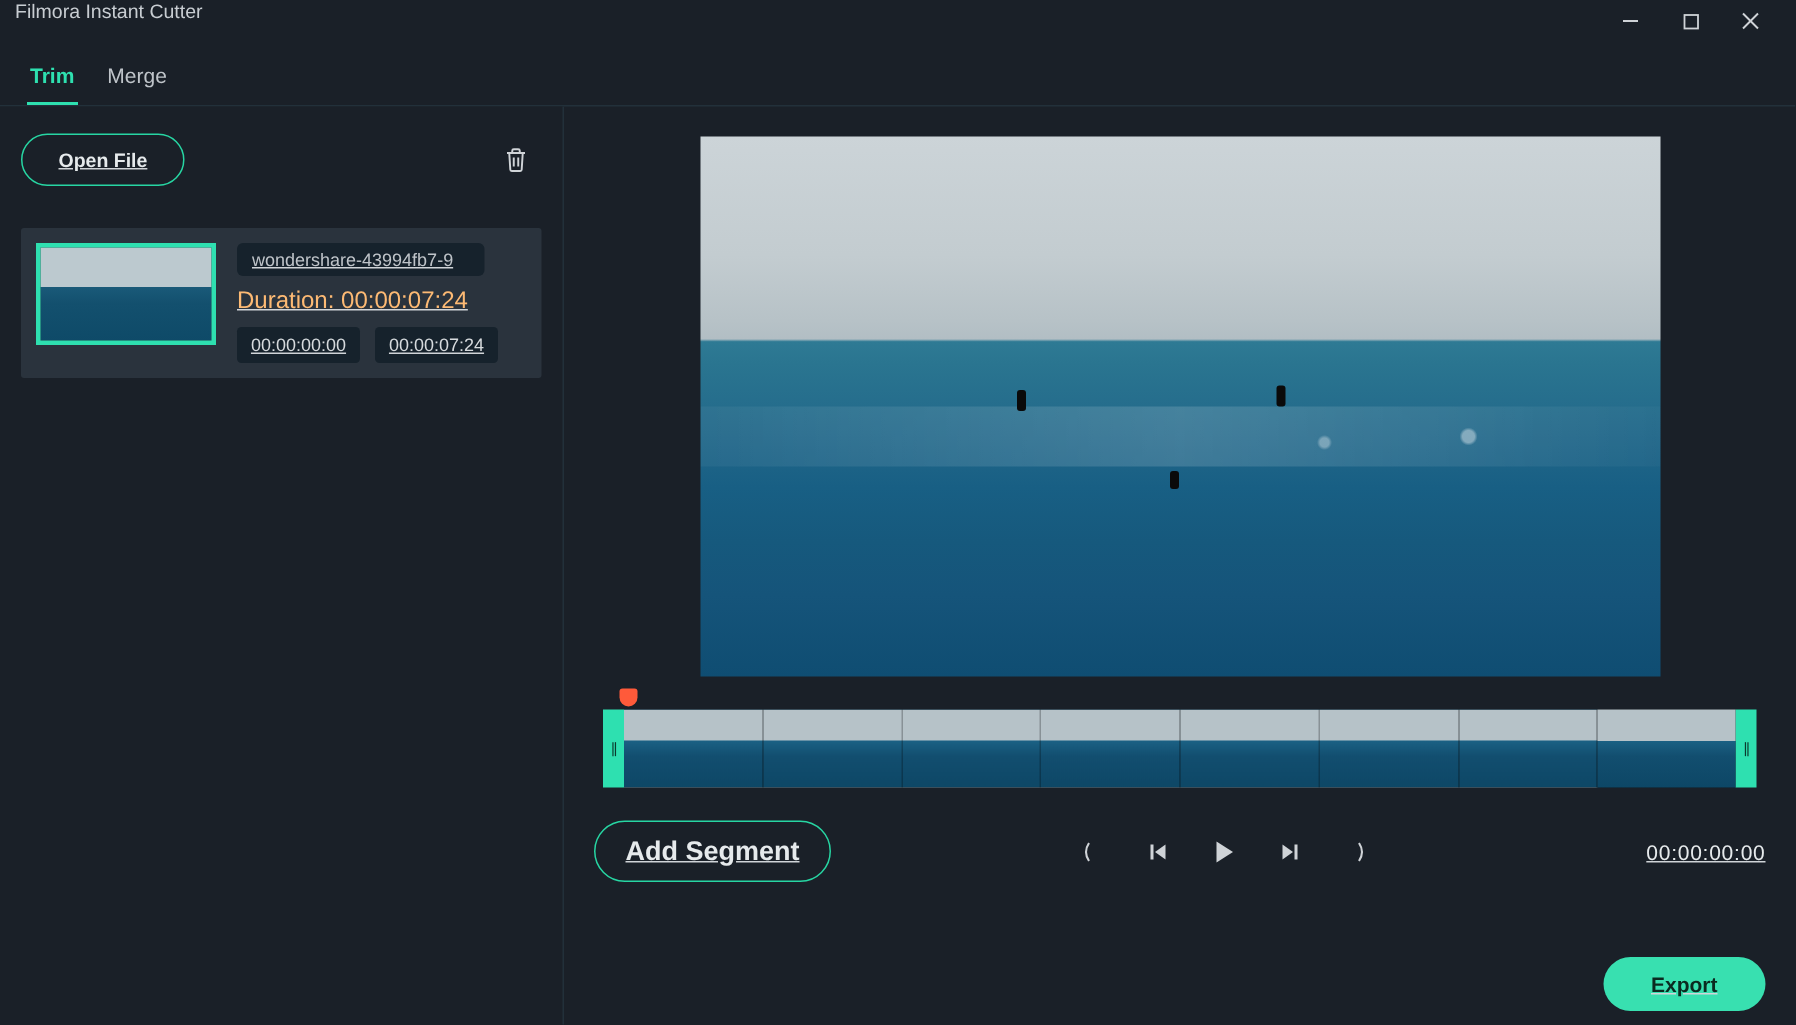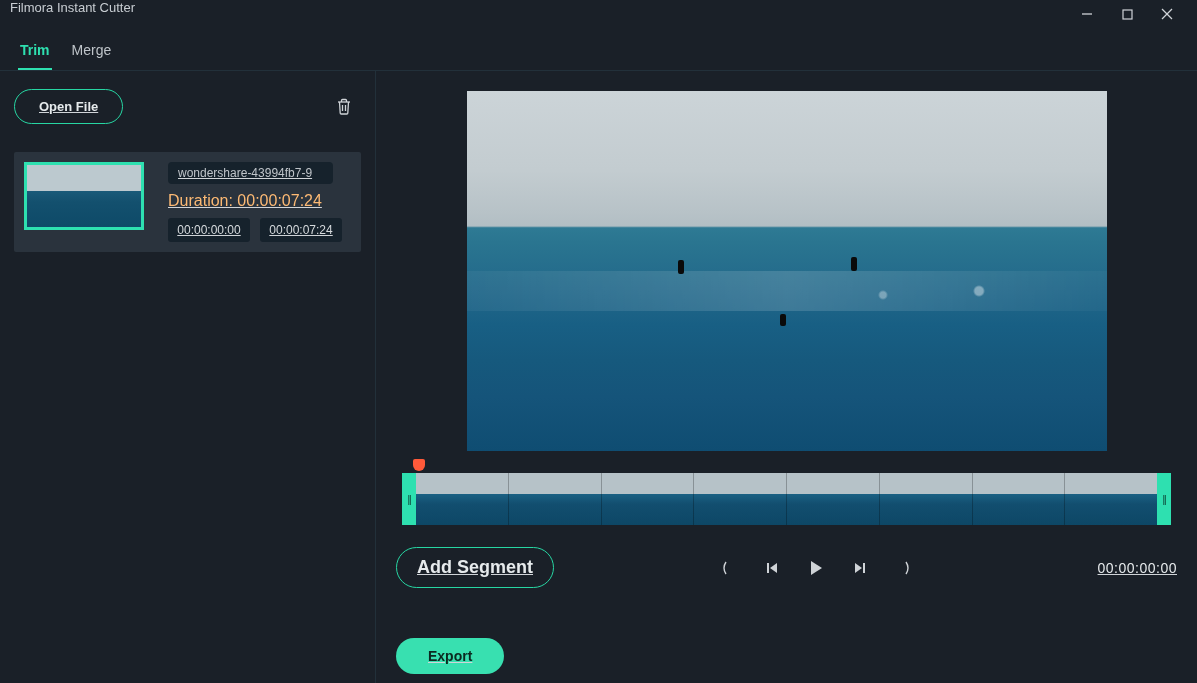--- a/index.html
+++ b/index.html
@@ -78,21 +78,21 @@
     width: 34px; height: 34px;
     display: flex; align-items: center; justify-content: center;
     color: #cfd3d7;
     cursor: pointer;
   }
   .clip-card {
     background: #2a333d;
     border-radius: 2px;
     padding: 10px 12px 10px 10px;
     display: flex;
-    gap: 24px;
+    gap: 14px;
   }
   .thumb {
     width: 120px; height: 68px;
     border: 3px solid #2ee0b0;
     background: linear-gradient(to bottom, #bcc9cf 0%, #bcc9cf 42%, #1a5a79 42%, #13506e 60%, #0e4a68 100%);
     position: relative;
   }
   .clip-meta { flex: 1; display: flex; flex-direction: column; gap: 8px; }
   .pill {
     background: #16222c;
@@ -225,21 +225,21 @@
   }
   .time-readout {
     color: #e6eaec;
     font-size: 14px;
     letter-spacing: 0.5px;
     min-width: 100px;
     text-align: right;
   }
   .export-row {
     display: flex;
-    justify-content: flex-start;
+    justify-content: flex-end;
     margin-top: auto;
     padding-top: 50px;
   }
   .export-btn {
     background: #38e0b0;
     color: #0b2a20;
     border: none;
     border-radius: 22px;
     padding: 10px 32px;
     font-size: 14px;

